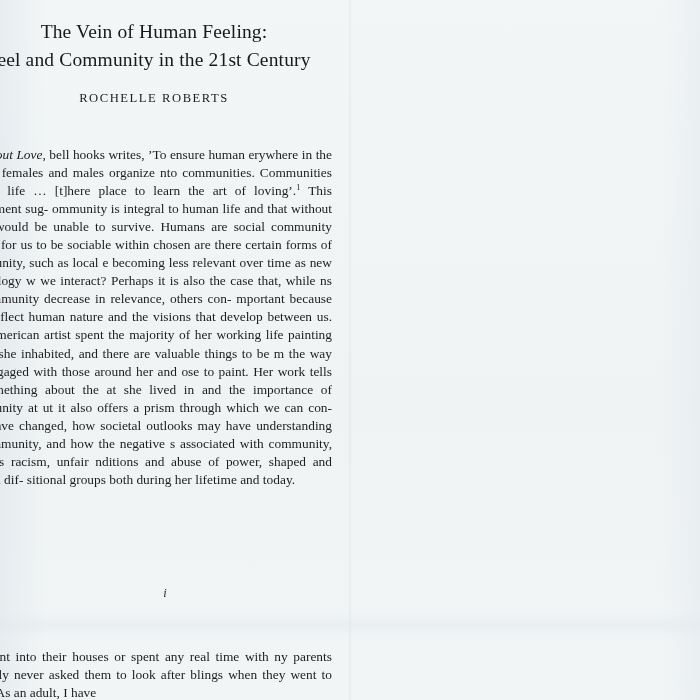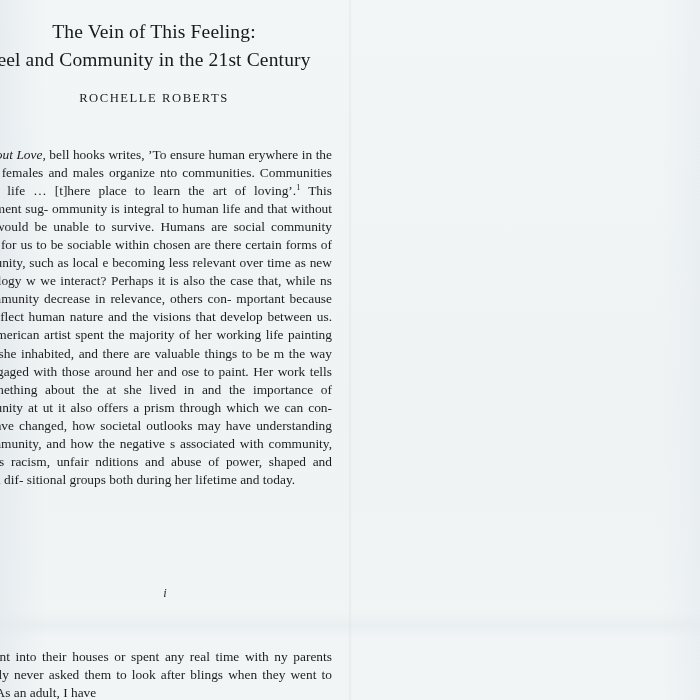--- a/index.html
+++ b/index.html
@@ -134,21 +134,21 @@
 <body>
 
 <div class="spread">
 
   <div class="paper-tone"></div>
 
   <div class="page page-left">
 
     <div class="article-head">
       <h1 class="title">
-        <span>The Vein of This Feeling:</span>
+        <span>The Vein of Human Feeling:</span>
         <span class="line2">eel and Community in the 21st Century</span>
       </h1>
       <div class="byline">ROCHELLE ROBERTS</div>
     </div>
 
     <div class="col col-left">
       <p class="p"><em class="it">All About Love</em><span>, bell hooks writes, ’To ensure human</span> <span>erywhere in the world, females and males organize nto communities. Communities sustain life … [t]here place to learn the art of loving’.</span><sup>1</sup><span> This assessment sug- ommunity is integral to human life and that without ecies would be unable to survive. Humans are social community allows for us to be sociable within chosen are there certain forms of community, such as local e becoming less relevant over time as new technology w we interact? Perhaps it is also the case that, while ns of community decrease in relevance, others con- mportant because they reflect human nature and the visions that develop between us. The American artist spent the majority of her working life painting the es she inhabited, and there are valuable things to be m the way she engaged with those around her and ose to paint. Her work tells us something about the at she lived in and the importance of community at ut it also offers a prism through which we can con- mes have changed, how societal outlooks may have understanding of community, and how the negative s associated with community, such as racism, unfair nditions and abuse of power, shaped and formed dif- sitional groups both during her lifetime and today.</span></p>
     </div>
 
     <div class="folio folio-left">i</div>

